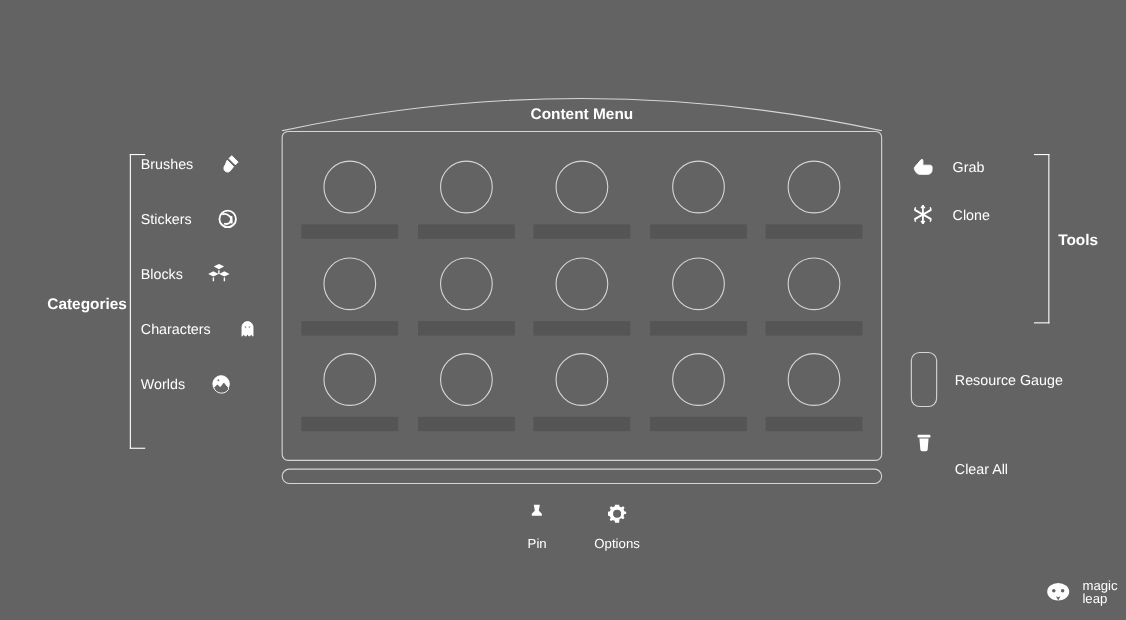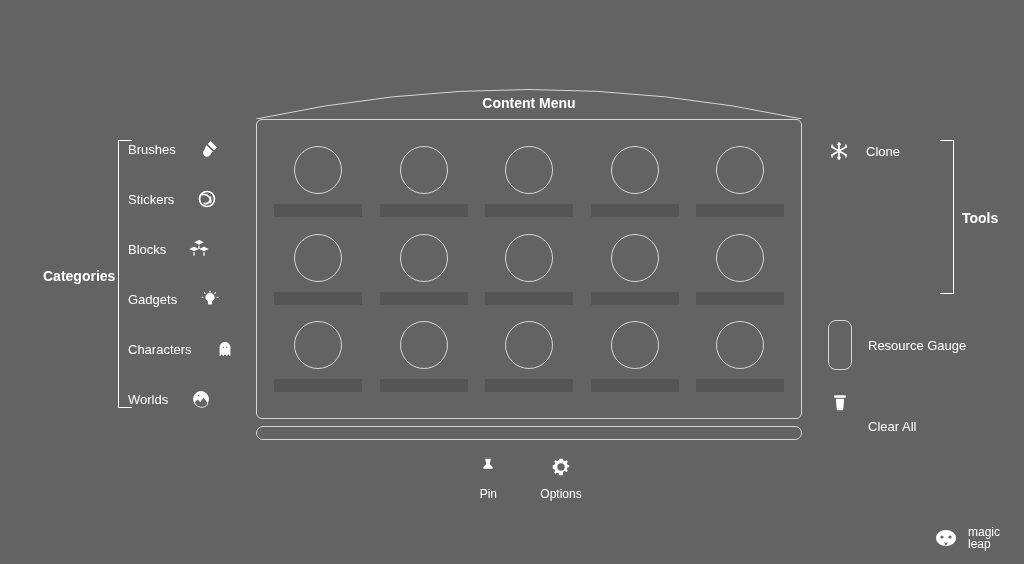--- a/index.html
+++ b/index.html
@@ -210,21 +210,21 @@
   .bctl {
     display:flex; flex-direction:column; align-items:center; gap:8px;
   }
   .bctl-icon { width:24px; height:24px; display:flex; align-items:center; justify-content:center; }
   .bctl-icon svg { width:22px; height:22px; fill:#ffffff; }
   .bctl-label { font-size: 12px; }
 
   
   .brand {
     position: absolute;
-    right: 24px;
+    right: 8px;
     bottom: 14px;
     display:flex;
     align-items:flex-start;
     gap:8px;
   }
   .brand-icon { width:28px; height:24px; }
   .brand-icon svg { width:100%; height:100%; fill:#ffffff; }
   .brand-text { display:flex; flex-direction:column; line-height:1; font-size:12px; }
 </style>
 </head>
@@ -332,30 +332,20 @@
   </div>
   <div class="cat-item">
     <span class="cat-label">Blocks</span>
     <span class="cat-icon">
       <svg viewBox="0 0 24 24">
           <path d="M12 2l4 2-4 2-4-2 4-2zM6 10l4 2-4 2-4-2 4-2zM18 10l4 2-4 2-4-2 4-2zM12 8v4M6 16v4M18 16v4" stroke-width="1.5" fill="#fff"></path>
         </svg>
     </span>
   </div>
   <div class="cat-item">
-    <span class="cat-label">Gadgets</span>
-    <span class="cat-icon">
-      <svg viewBox="0 0 24 24">
-          <circle cx="12" cy="10" r="5" fill="#fff"></circle>
-          <rect x="10" y="15" width="4" height="3" fill="#fff"></rect>
-          <path d="M12 2v2M4 10H2M22 10h-2M5 4l1.5 1.5M19 4l-1.5 1.5" stroke-width="1.5"></path>
-        </svg>
-    </span>
-  </div>
-  <div class="cat-item">
     <span class="cat-label">Characters</span>
     <span class="cat-icon">
       <svg viewBox="0 0 24 24">
           <path d="M6 20V10a6 6 0 0112 0v10l-2-2-2 2-2-2-2 2-2-2-2 2z" fill="#fff"></path>
           <circle cx="10" cy="10" r="1.2" fill="#636363"></circle>
           <circle cx="14" cy="10" r="1.2" fill="#636363"></circle>
         </svg>
     </span>
   </div>
   <div class="cat-item">
@@ -367,20 +357,28 @@
           <circle cx="9" cy="8" r="1.4" fill="#636363"></circle>
         </svg>
     </span>
   </div>
 </div>
 
 <div class="tool-bracket"></div>
 <div class="tool-title">Tools</div>
 
 <div class="tool-col">
+  <div class="tool-item">
+    <span class="tool-icon">
+      <svg viewBox="0 0 24 24">
+          <path d="M4 12l6-7c1-1 2 0 2 1v5h8c1 0 2 1 2 2v3c0 3-2 5-5 5H9c-2 0-4-1-5-3l-1-2c-1-2 0-4 2-4z" fill="#fff"></path>
+        </svg>
+    </span>
+    <span>Grab</span>
+  </div>
   <div class="tool-item">
     <span class="tool-icon">
       <svg viewBox="0 0 24 24">
           <path d="M12 2v20M3 7l18 10M21 7L3 17" stroke-width="2"></path>
           <path d="M12 2l-2 3M12 2l2 3M12 22l-2-3M12 22l2-3M3 7l3 1M3 7l1-3M21 17l-3-1M21 17l-1 3M21 7l-3 1M21 7l-1-3M3 17l3-1M3 17l1 3" stroke-width="1.5"></path>
         </svg>
     </span>
     <span>Clone</span>
   </div>
 </div>

